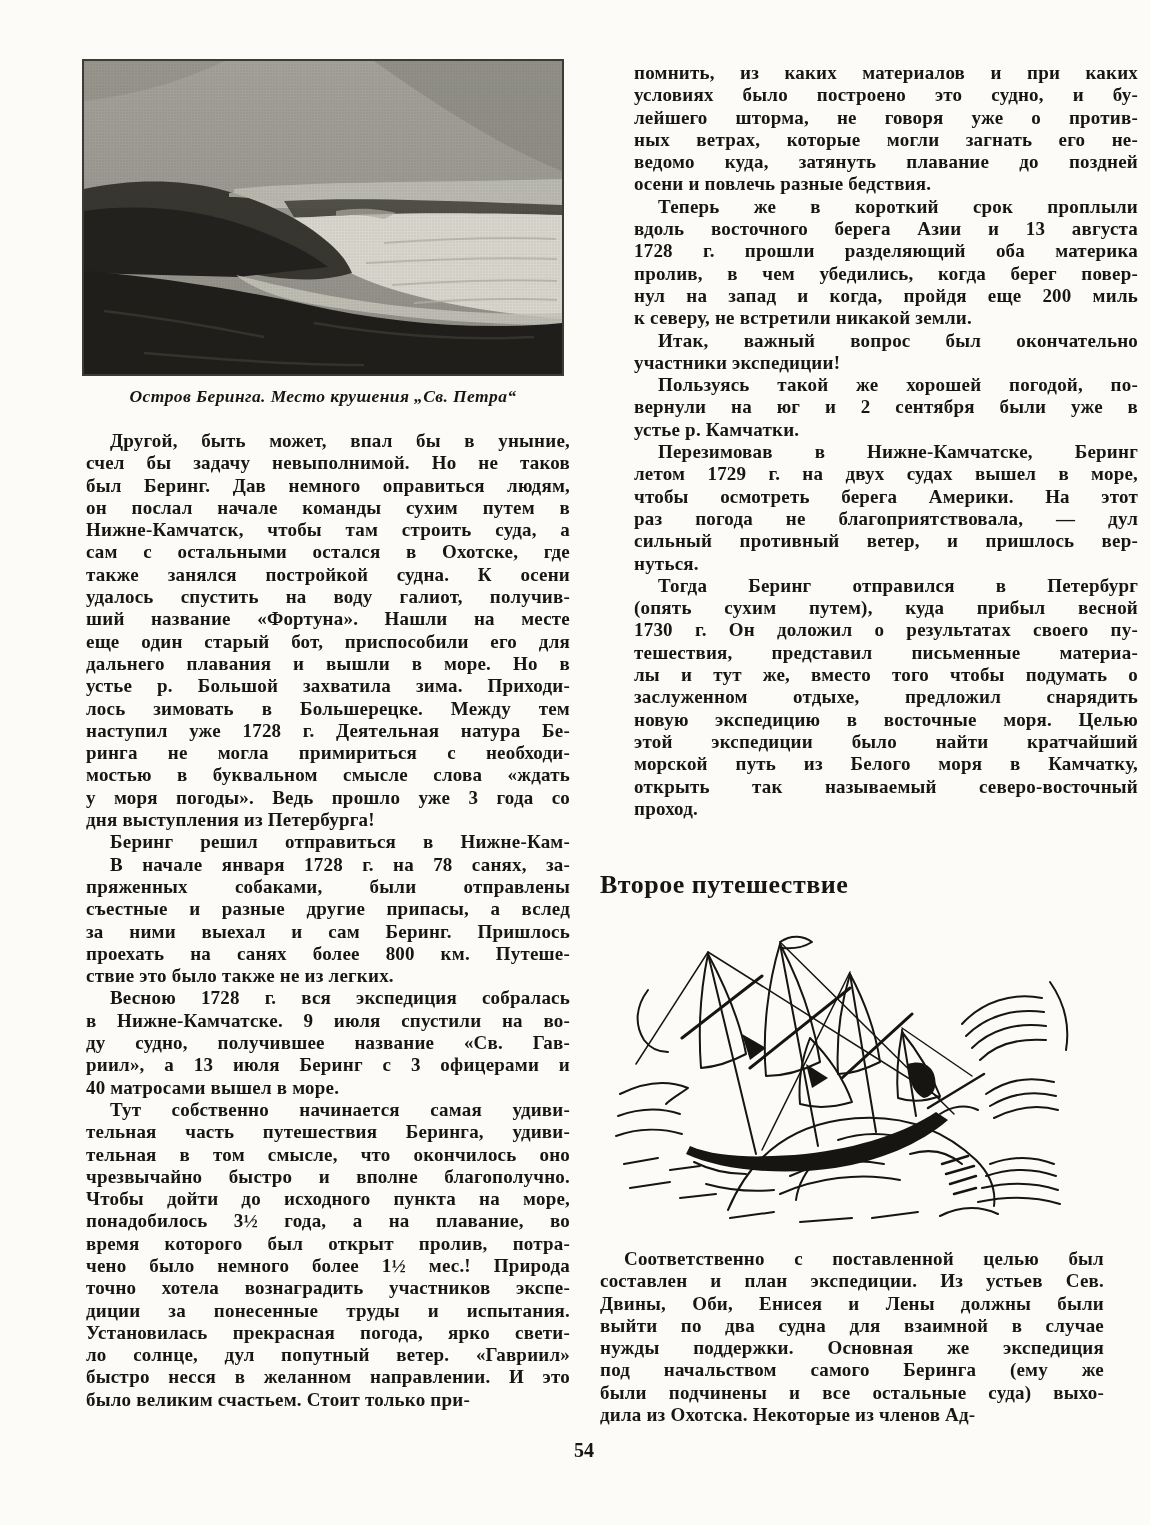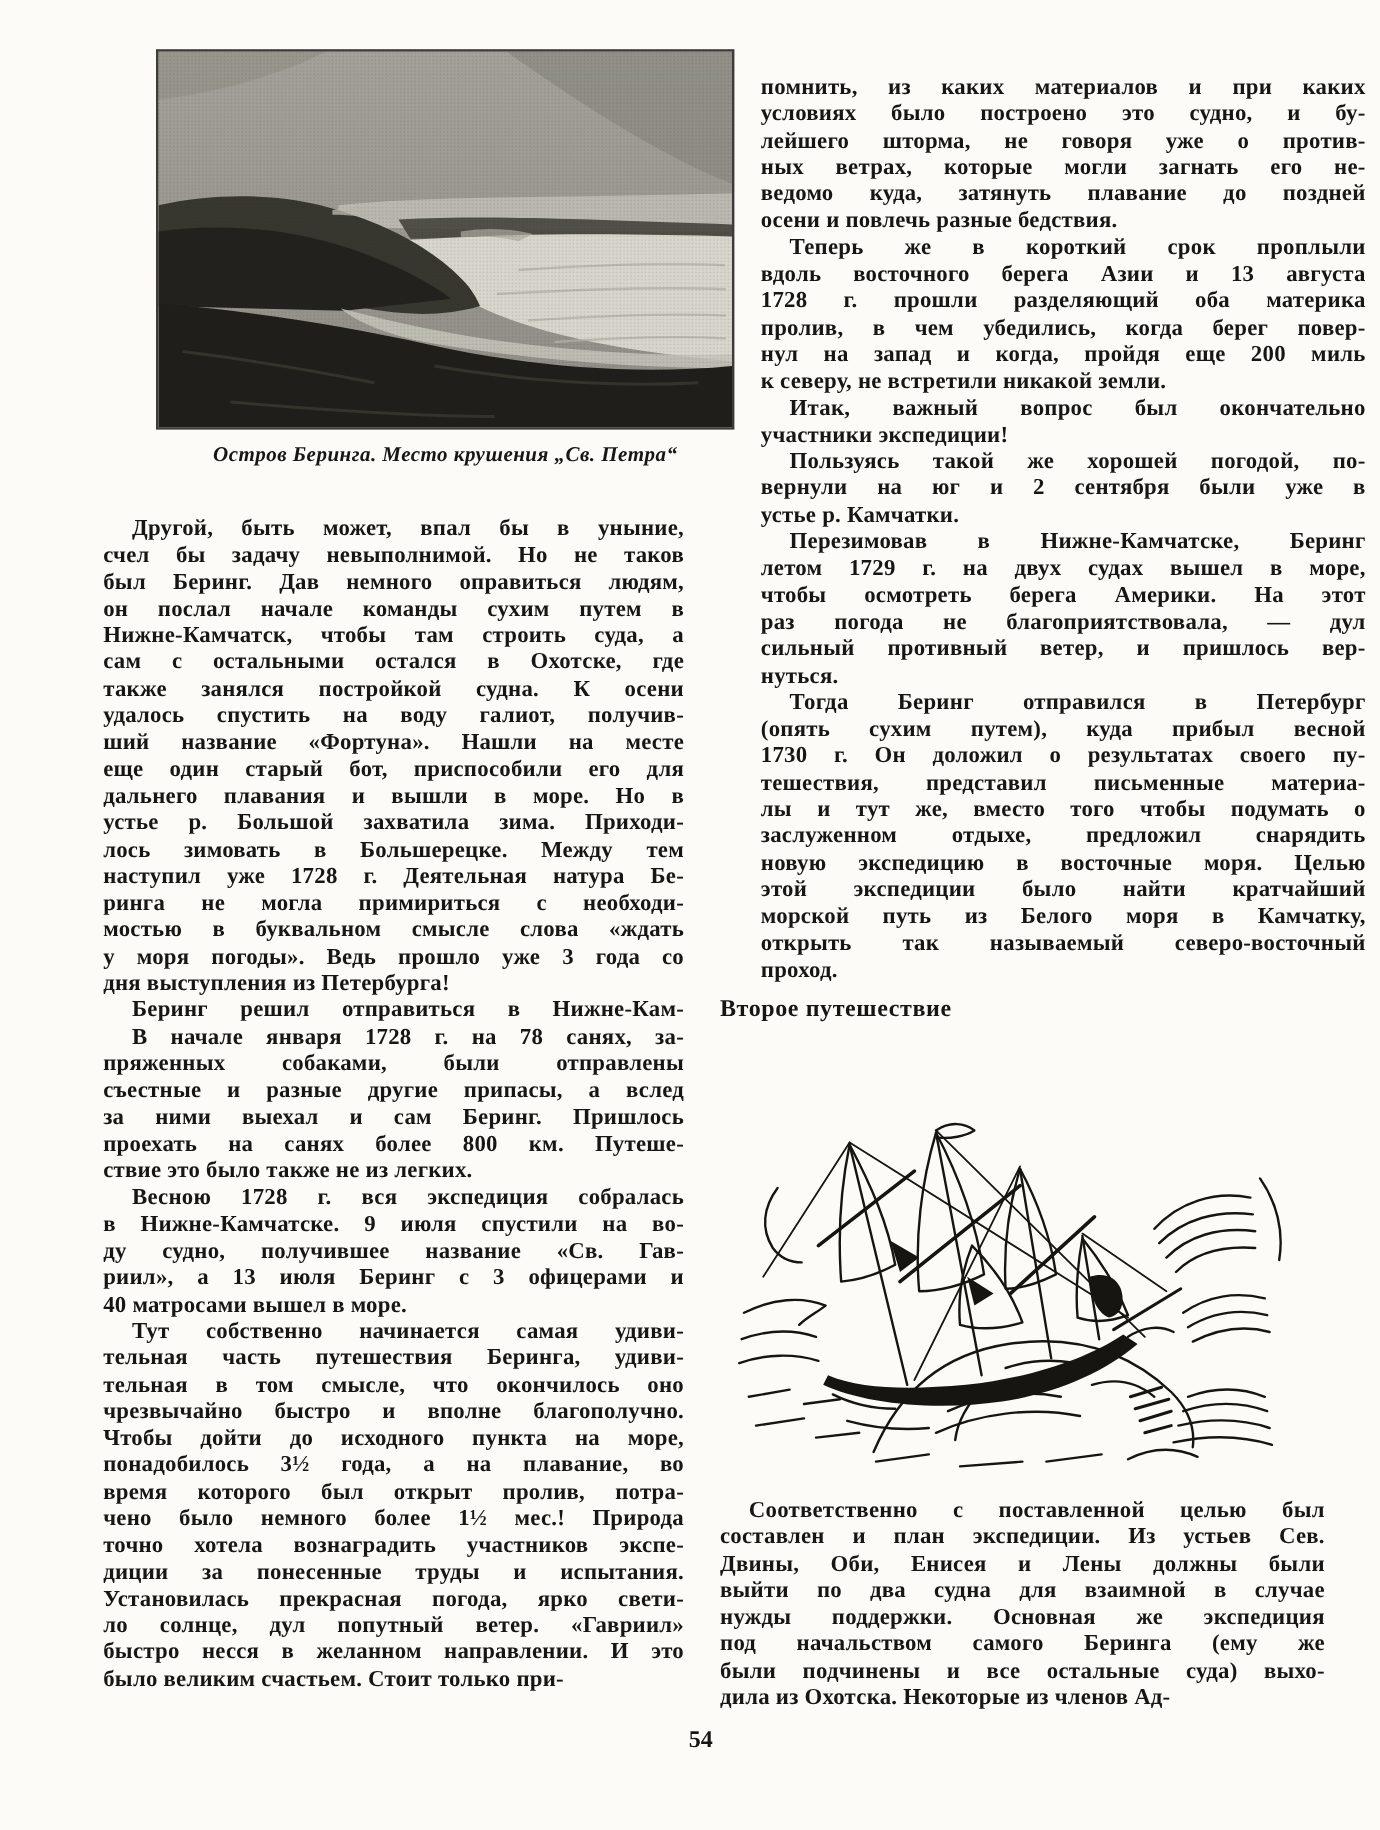--- a/index.html
+++ b/index.html
@@ -20,37 +20,37 @@
     line-height:22.3px;
     height:22.3px;
     letter-spacing:0.2px;
     text-align:justify;
     text-align-last:justify;
     white-space:nowrap;
     overflow:visible;
   }
   .tline.plast{text-align-last:left;white-space:normal;}
   .tline.first{text-indent:24px;}
-  .figure{position:absolute;left:84px;top:43px;width:478px;margin-left:48px;}
+  .figure{position:absolute;left:84px;top:61px;width:478px;}
   .photo-frame{
     width:478px;height:313px;
     outline:2px solid #3c3b36;
     background:#9a988f;
   }
   .caption{
     margin-top:12px;
     text-align:center;
     font-size:17.5px;
     font-style:italic;
     font-weight:700;
     letter-spacing:0.4px;
   }
   .section-heading{
-    position:absolute;left:600px;top:830px;width:504px;
-    font-size:20px;font-weight:700;letter-spacing:0.5px;
+    position:absolute;left:600px;top:870px;width:504px;
+    font-size:26px;font-weight:700;letter-spacing:0.5px;
   }
   .illustration{position:absolute;left:610px;top:916px;width:472px;height:316px;}
   .page-number{
     position:absolute;left:0;top:1439px;width:1168px;
     text-align:center;font-size:20px;font-weight:700;
   }
 </style>
 </head>
 <body>
 

